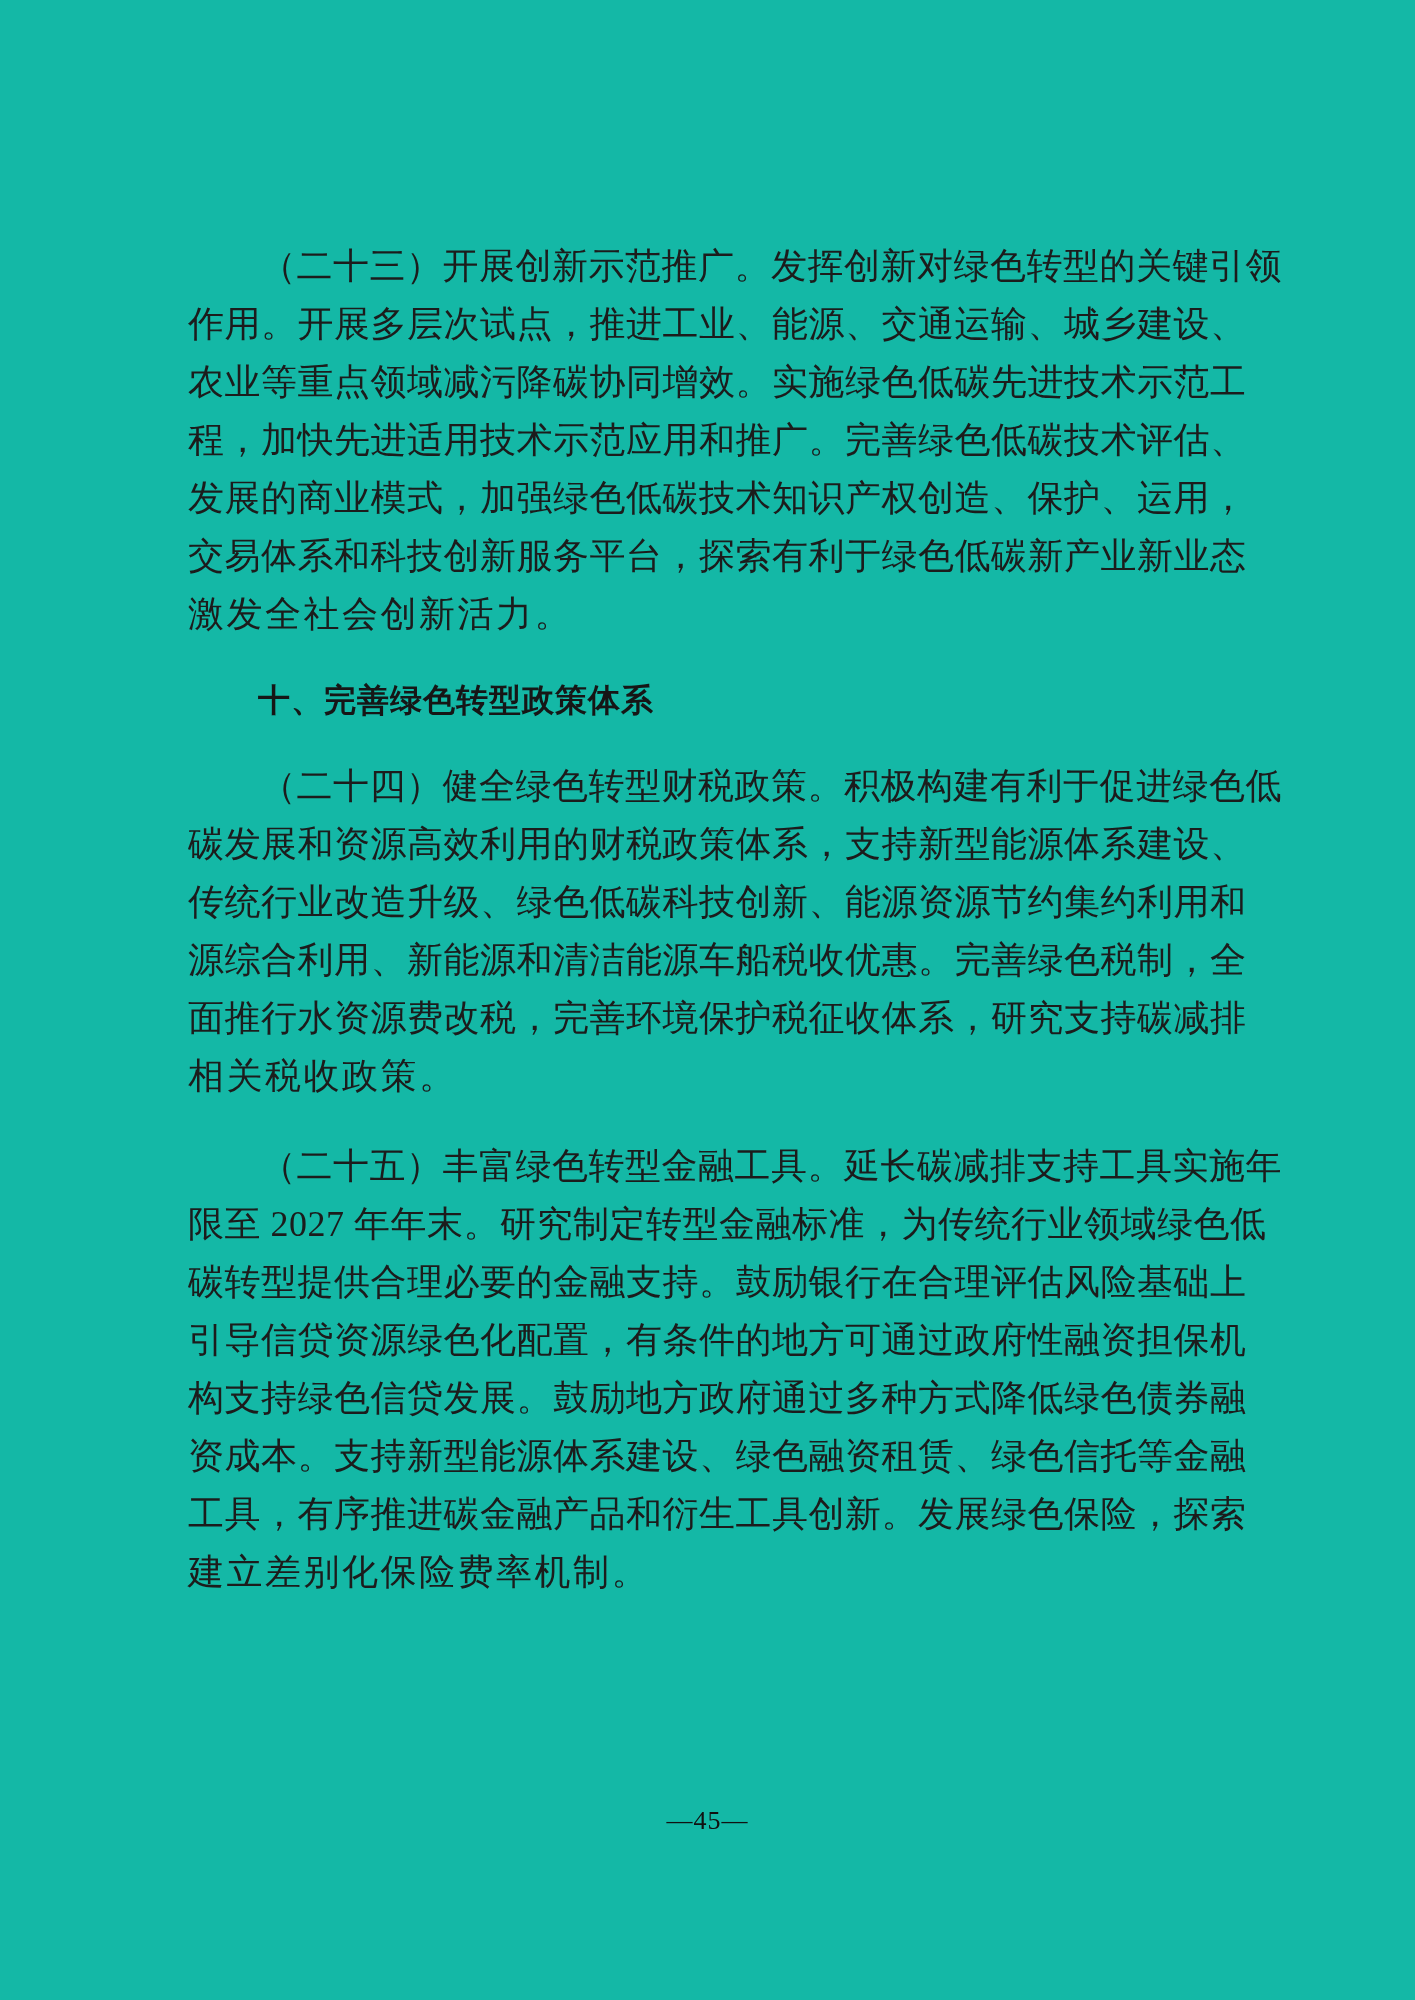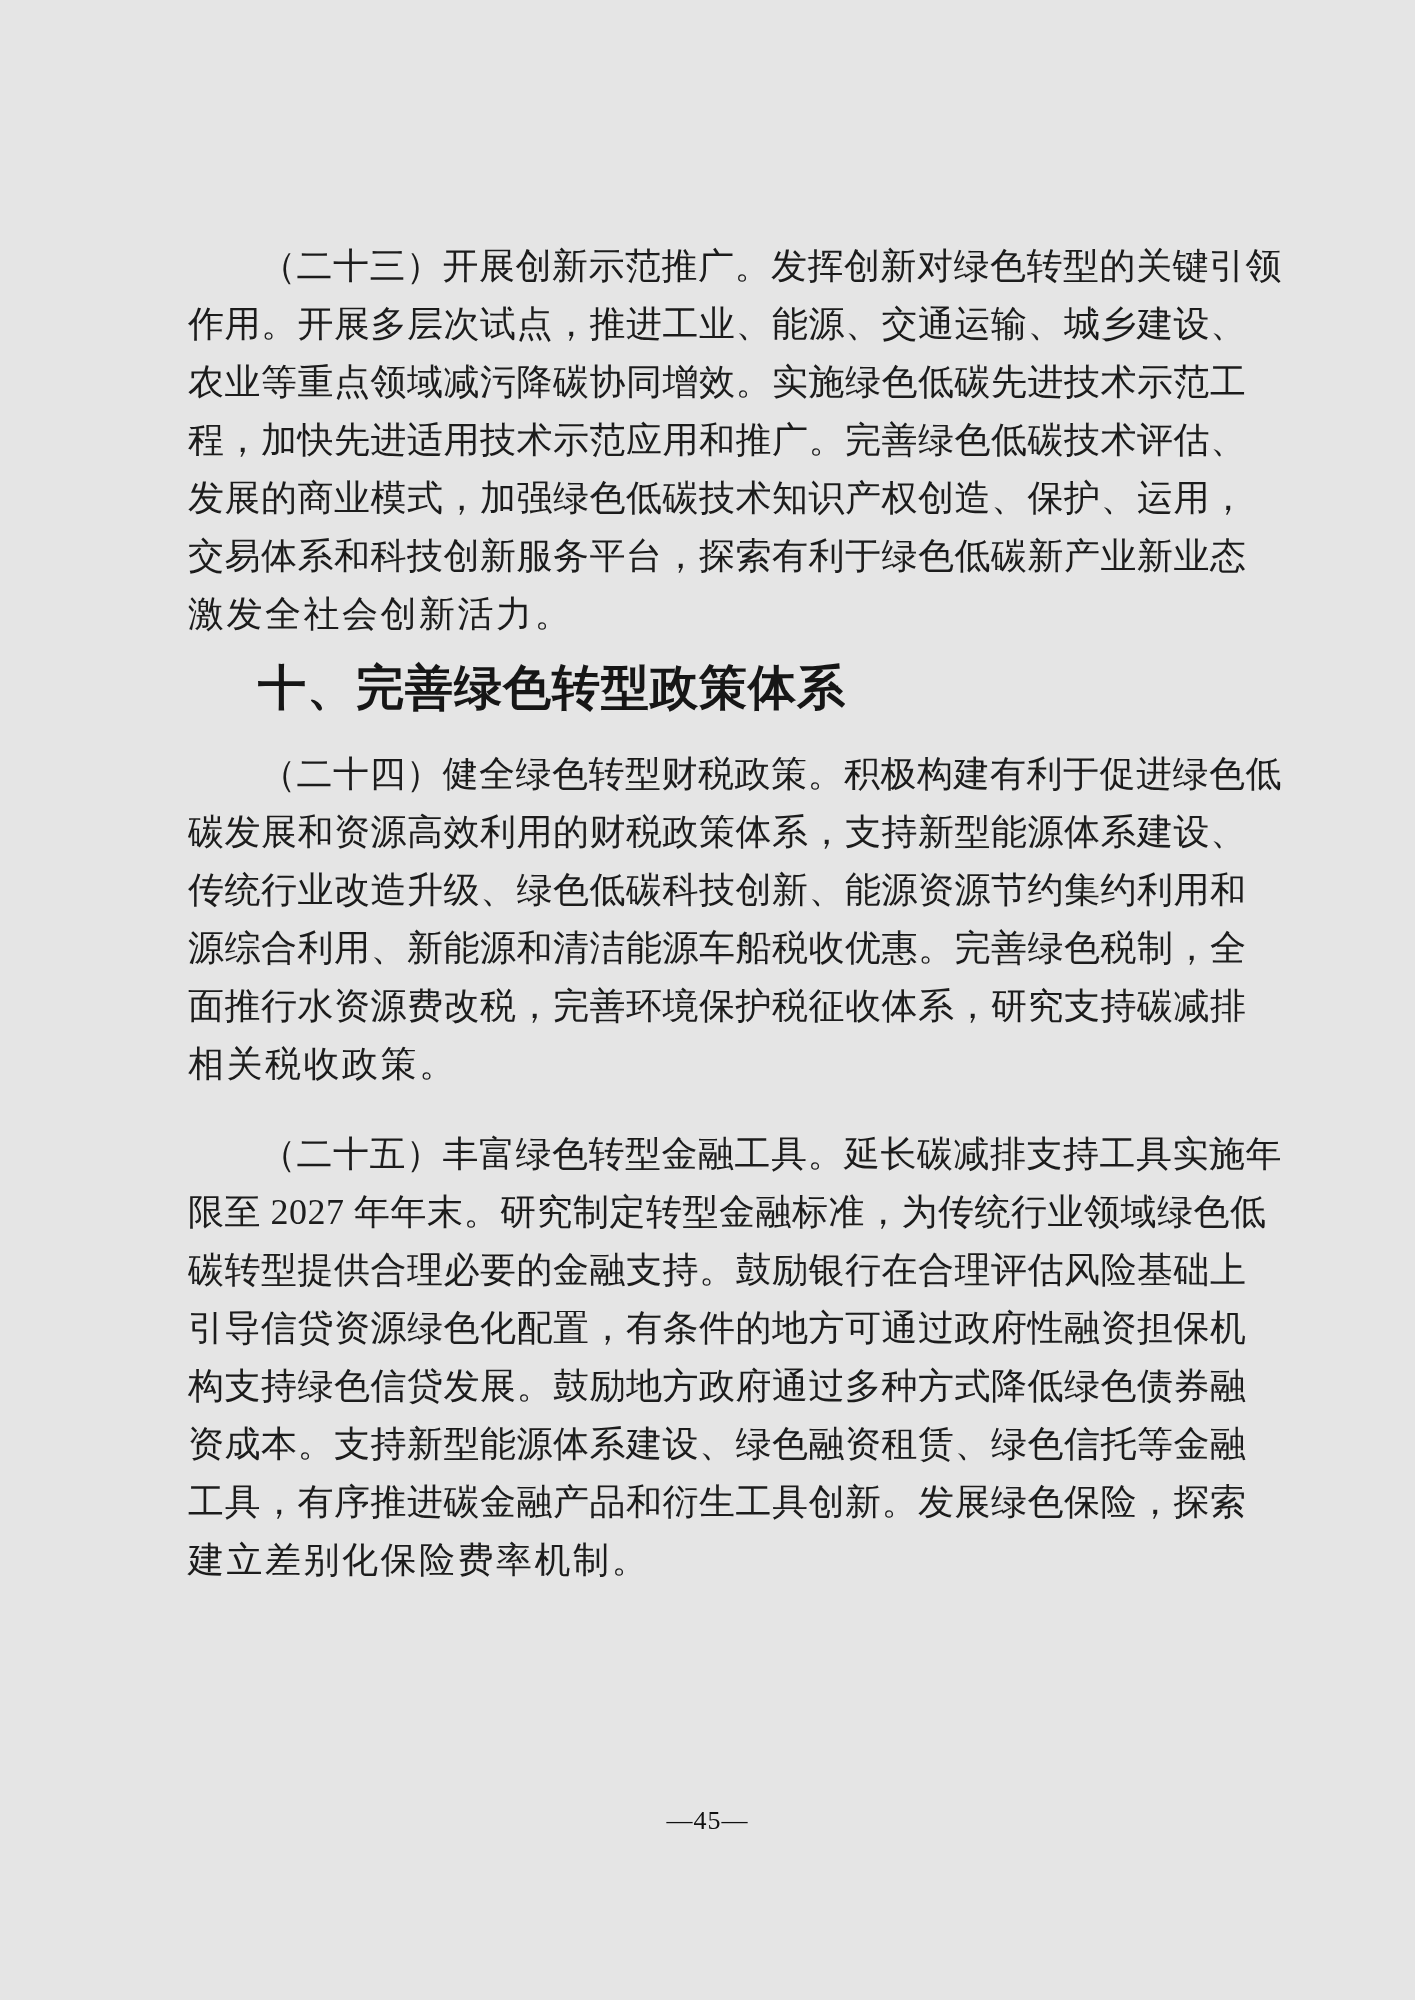--- a/index.html
+++ b/index.html
@@ -11,21 +11,21 @@
     height: 2000px;
     position: relative;
     background: #ffffff;
     color: #1c1c1c;
     font-family: "Liberation Serif", "DejaVu Serif", serif;
     overflow: hidden;
   }
   .page {
     position: absolute;
     inset: 0;
-    background: #e5e5e5;
+    background: #14b8a6;
   }
   .content {
     position: absolute;
     left: 188px;
     top: 237px;
     width: 1056px;
   }
   .paragraph {
     margin: 0;
     padding: 0;
@@ -44,24 +44,24 @@
     padding-left: 72px;
   }
   .line.last {
     text-align: center;
     text-align-last: left;
     letter-spacing: 2.5px;
   }
   .section-heading {
     font-family: "Liberation Sans", "DejaVu Sans", sans-serif;
     font-weight: bold;
-    font-size: 48px;
+    font-size: 32px;
     line-height: 58px;
     height: 58px;
-    margin-top: 16px;
+    margin-top: 28px;
     margin-bottom: 28px;
     padding-left: 70px;
     letter-spacing: 1px;
     color: #161616;
   }
   .para-gap {
     margin-top: 32px;
   }
   .page-footer {
     position: absolute;

